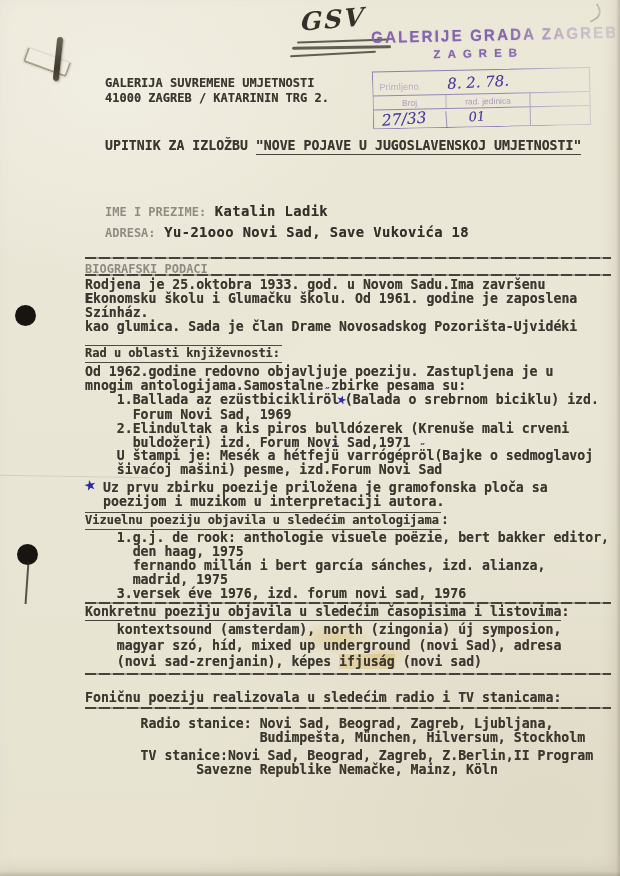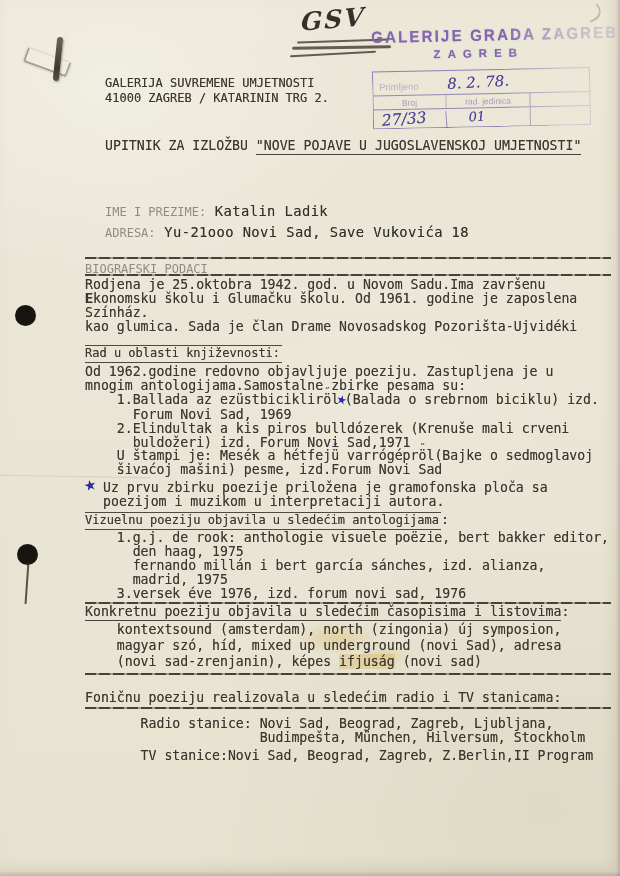--- a/index.html
+++ b/index.html
@@ -14,21 +14,21 @@
     box-shadow: inset -5px -6px 16px rgba(70,58,32,.13), inset 2px 2px 10px rgba(255,255,255,.25);
     font-family:"DejaVu Sans Mono","Liberation Mono",monospace;
   }
   .edge-r{position:absolute;right:0;top:0;width:4px;height:100%;background:linear-gradient(90deg,transparent,rgba(70,60,40,.20));}
   .edge-b{position:absolute;left:0;bottom:0;width:100%;height:5px;background:linear-gradient(180deg,transparent,rgba(70,60,40,.18));}
 
   
   #typed-column{position:absolute;left:85px;top:0;width:526px;color:#3b362f;}
   .block{margin:0;}
   .line{line-height:13.9px;font-size:13.2px;white-space:pre;position:relative;
-        text-shadow:0 0 .6px rgba(59,54,47,.55);}
+        text-shadow:0 0 .6px rgba(59,54,47,.55);font-weight:bold;}
   .seg{display:inline;}
   .f12{font-size:12px;}
   .f14{font-size:13.8px;letter-spacing:.4px;color:#332f29;}
   .faint{color:rgba(59,54,47,.52);text-shadow:none;}
   .heavy{text-shadow:.5px 0 0 currentColor,-.5px 0 0 currentColor;}
   .u{border-bottom:1.4px solid rgba(62,57,49,.95);padding-bottom:1px;}
   .ou{display:inline-block;border-top:1.4px solid rgba(62,57,49,.9);
       border-bottom:1.4px solid rgba(62,57,49,.9);padding:1px 2px 1px 0;}
   .ml{margin-left:20px;}
   .ind18{padding-left:18px;}
@@ -187,21 +187,21 @@
       <div class="block ml">
         <div class="line"><span class="seg f12 faint">IME I PREZIME:</span><span class="seg f14"> Katalin Ladik</span></div>
         <div class="line mt6"><span class="seg f12 faint">ADRESA:</span><span class="seg f14"> Yu-21ooo Novi Sad, Save Vukovića 18</span></div>
       </div>
       <div class="block hr"></div>
       <div class="block">
         <div class="line"><span class="seg f12 faint">BIOGRAFSKI PODACI</span></div>
       </div>
       <div class="block hr"></div>
       <div class="block">
-        <div class="line"><span class="seg">Rodjena je 25.oktobra 1942. god. u Novom Sadu.Ima završenu</span></div>
+        <div class="line"><span class="seg">Rodjena je 25.oktobra 1933. god. u Novom Sadu.Ima završenu</span></div>
         <div class="line"><span class="seg heavy">E</span><span class="seg">konomsku školu i Glumačku školu. Od 1961. godine je zaposlena</span></div>
         <div class="line"><span class="seg">Színház.</span></div>
         <div class="line"><span class="seg">kao glumica. Sada je član Drame Novosadskog Pozorišta-Ujvidéki</span></div>
       </div>
       <div class="block">
         <div class="line"><span class="seg f12 ou">Rad u oblasti književnosti:</span></div>
       </div>
       <div class="block">
         <div class="line"><span class="seg">Od 1962.godine redovno objavljuje poeziju. Zastupljena je u</span></div>
         <div class="line"><span class="seg">mnogim antologijama.Samostalne zbirke pesama su:</span></div>
@@ -239,18 +239,19 @@
       <div class="block">
         <div class="line"><span class="seg">Foničnu poeziju realizovala u sledećim radio i TV stanicama:</span></div>
       </div>
       <div class="block hr"></div>
       <div class="block">
         <div class="line"><span class="seg">       Radio stanice: Novi Sad, Beograd, Zagreb, Ljubljana,</span></div>
         <div class="line"><span class="seg">                      Budimpešta, München, Hilversum, Stockholm</span></div>
       </div>
       <div class="block">
         <div class="line"><span class="seg">       TV stanice:Novi Sad, Beograd, Zagreb, Z.Berlin,II Program</span></div>
+        <div class="line"><span class="seg">              Savezne Republike Nemačke, Mainz, Köln</span></div>
       </div>
     </div>
 
   <div class="edge-r"></div>
   <div class="edge-b"></div>
 </div>
 
 </body></html>

